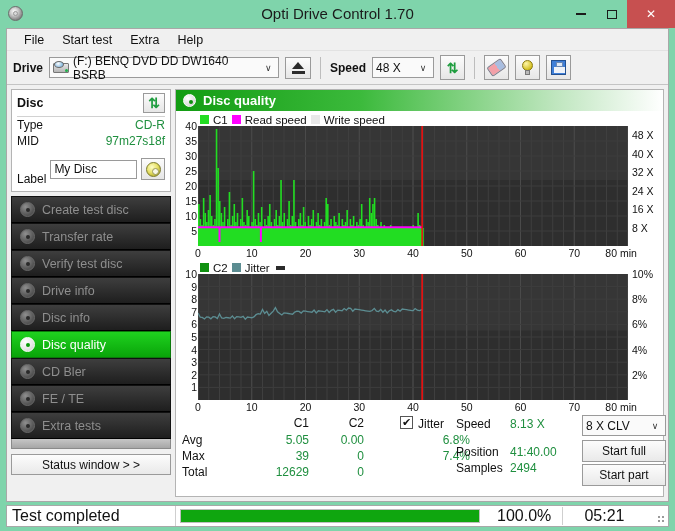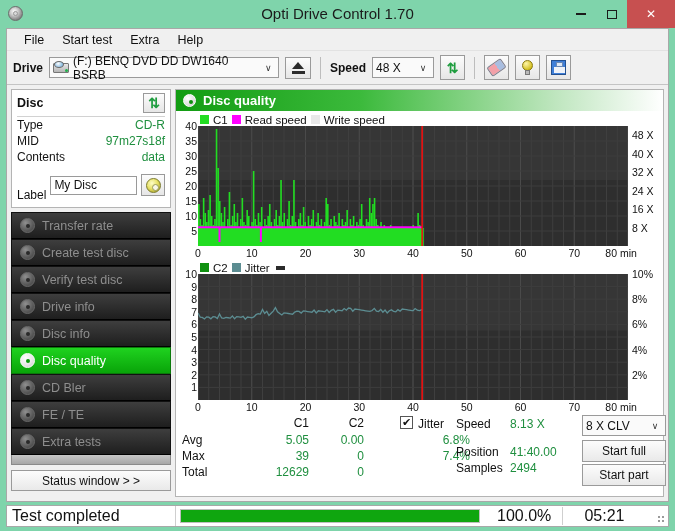--- a/index.html
+++ b/index.html
@@ -345,41 +345,37 @@
             </div>
           </div>
           <div class="info-row">
             <span class="k">Type</span>
             <span class="v">CD-R</span>
           </div>
           <div class="info-row">
             <span class="k">MID</span>
             <span class="v">97m27s18f</span>
           </div>
-          <div class="info-row">
-            <span class="k">Contents</span>
-            <span class="v">data</span>
-          </div>
           <div class="label-row">
             <span class="k">Label</span>
             <div class="label-input">My Disc</div>
             <div class="cd-btn">
               <div class="cd-glyph"></div>
             </div>
           </div>
         </div>
 
         <div class="navlist">
           <div class="navbtn">
             <span class="ico"></span>
-            <span>Transfer rate</span>
+            <span>Create test disc</span>
           </div>
           <div class="navbtn">
             <span class="ico"></span>
-            <span>Create test disc</span>
+            <span>Transfer rate</span>
           </div>
           <div class="navbtn">
             <span class="ico"></span>
             <span>Verify test disc</span>
           </div>
           <div class="navbtn">
             <span class="ico"></span>
             <span>Drive info</span>
           </div>
           <div class="navbtn">

